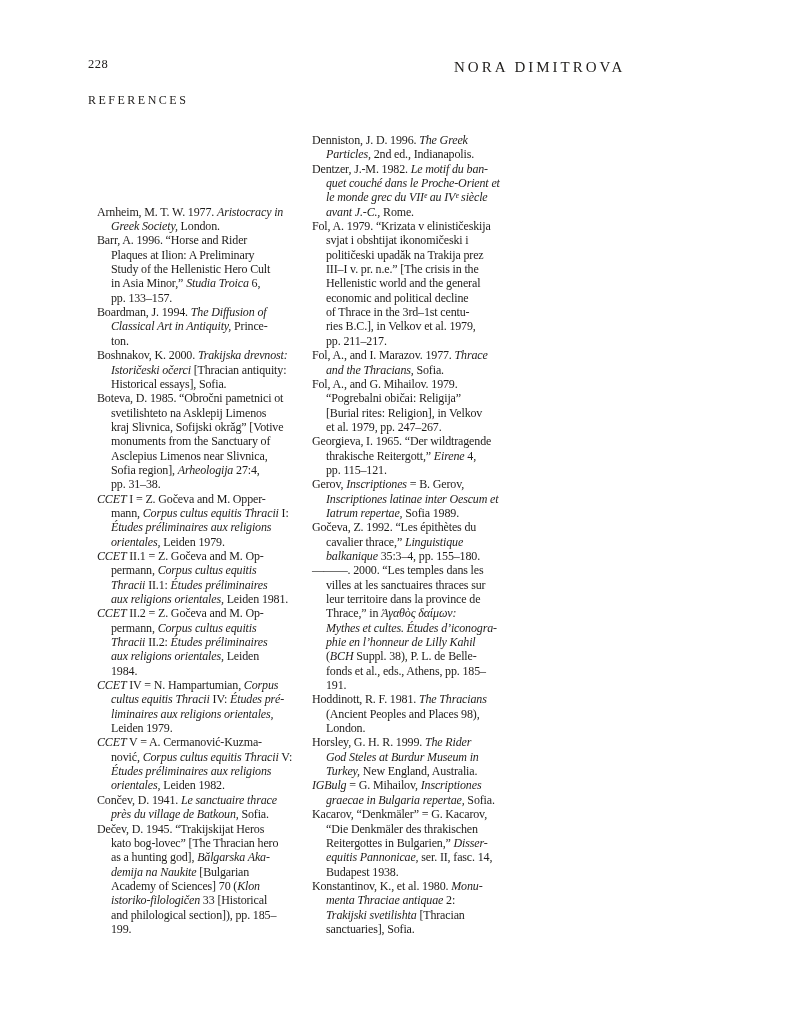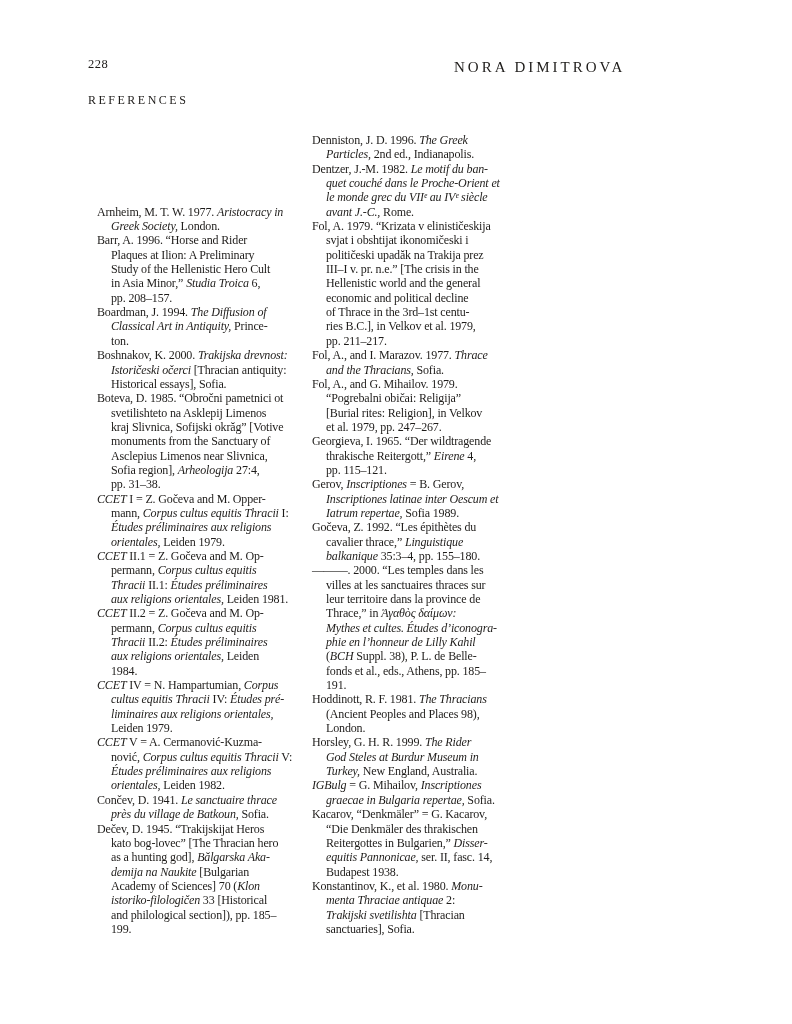--- a/index.html
+++ b/index.html
@@ -69,21 +69,21 @@
     <div class="column left">
         <div class="entry">
           <div class="line">Arnheim, M. T. W. 1977. <i>Aristocracy in</i></div>
           <div class="line cont"><i>Greek Society,</i> London.</div>
         </div>
         <div class="entry">
           <div class="line">Barr, A. 1996. “Horse and Rider</div>
           <div class="line cont">Plaques at Ilion: A Preliminary</div>
           <div class="line cont">Study of the Hellenistic Hero Cult</div>
           <div class="line cont">in Asia Minor,” <i>Studia Troica</i> 6,</div>
-          <div class="line cont">pp. 208–157.</div>
+          <div class="line cont">pp. 133–157.</div>
         </div>
         <div class="entry">
           <div class="line">Boardman, J. 1994. <i>The Diffusion of</i></div>
           <div class="line cont"><i>Classical Art in Antiquity,</i> Prince-</div>
           <div class="line cont">ton.</div>
         </div>
         <div class="entry">
           <div class="line">Boshnakov, K. 2000. <i>Trakijska drevnost:</i></div>
           <div class="line cont"><i>Istoričeski očerci</i> [Thracian antiquity:</div>
           <div class="line cont">Historical essays], Sofia.</div>

